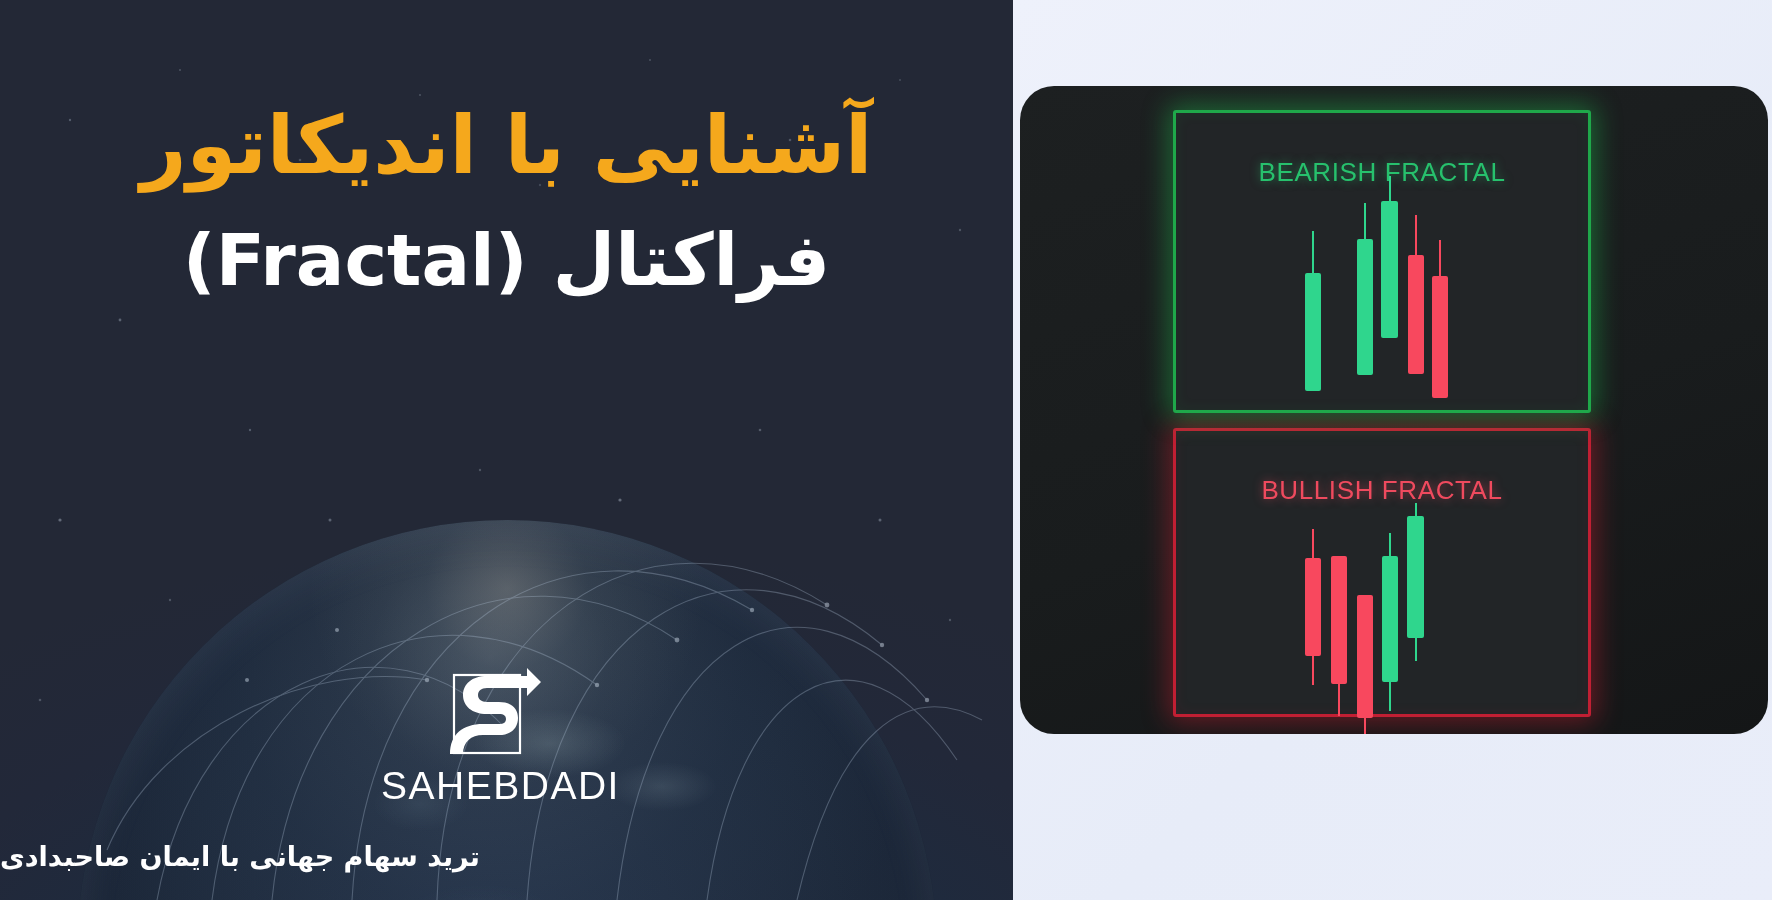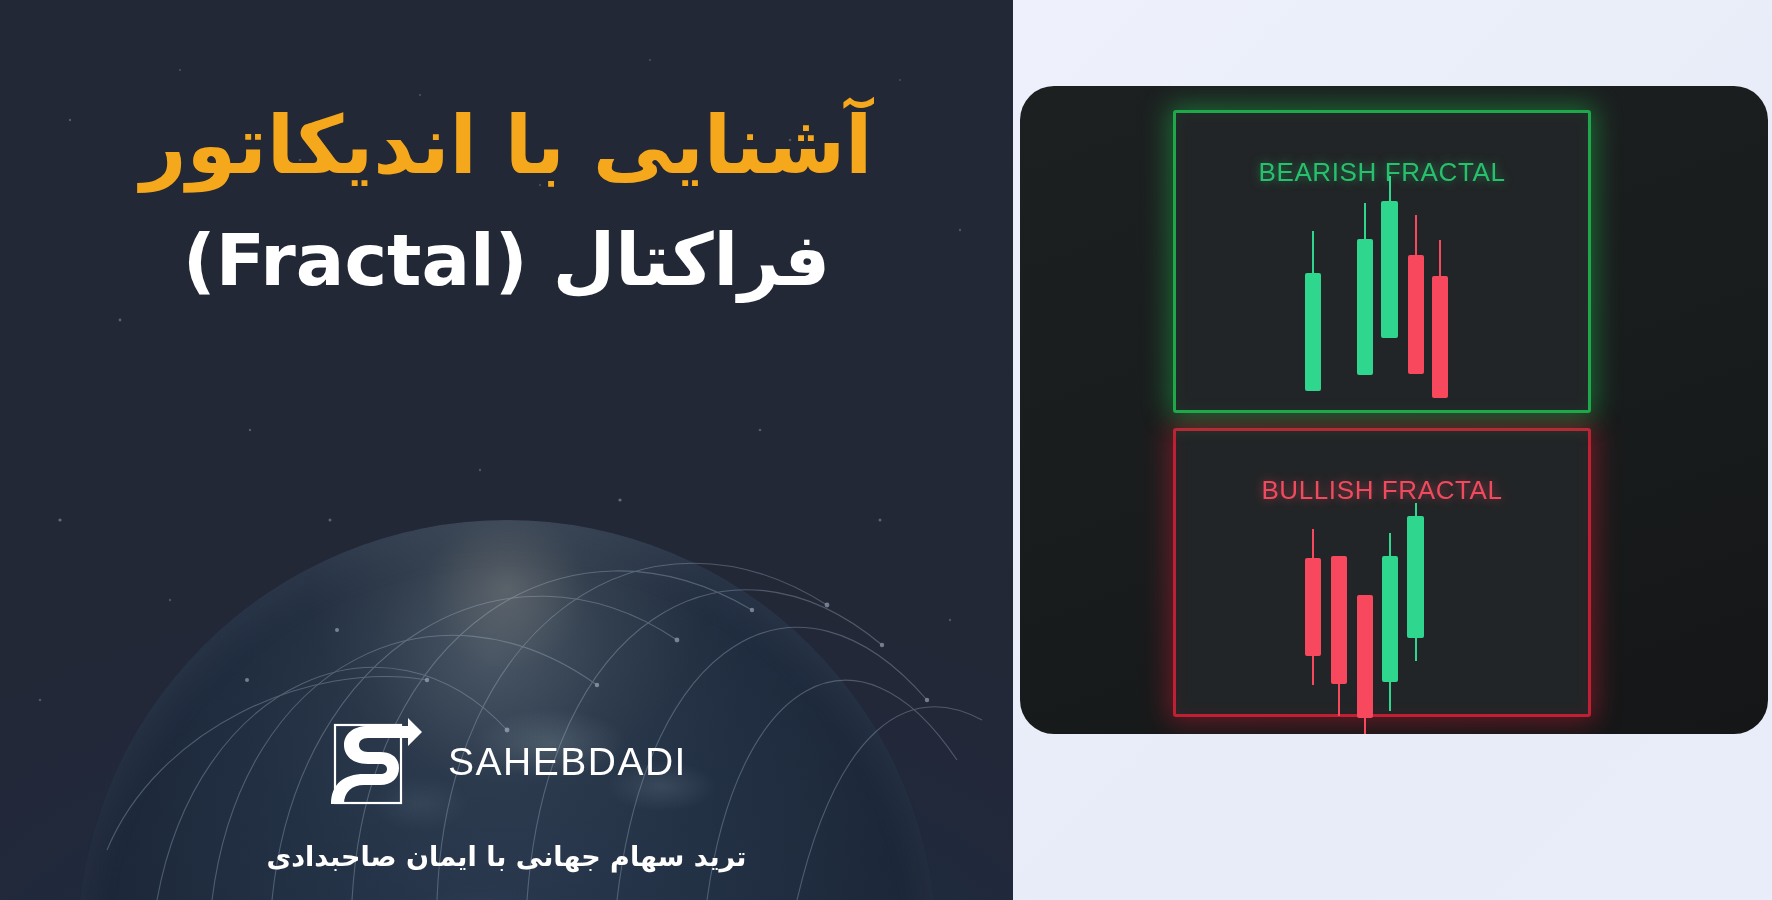--- a/index.html
+++ b/index.html
@@ -103,35 +103,36 @@
 
   
   .logo-block {
     position: absolute;
     left: 0; right: 4px;
     bottom: 92px;
     display: flex;
     align-items: center;
     justify-content: center;
     gap: 6px;
+    flex-direction: column;
   }
   .logo-mark { width: 128px; height: 92px; display: block; }
   .logo-word {
     color: #ffffff;
     font-size: 39px;
     font-weight: normal;
     letter-spacing: 1.5px;
     font-family: "Liberation Sans", sans-serif;
     margin-left: -8px;
   }
   .tagline {
     position: absolute;
     left: 0; right: 0;
     bottom: 28px;
-    text-align: center;
+    text-align: left;
     direction: rtl;
     color: #ffffff;
     font-size: 27px;
     font-weight: bold;
     letter-spacing: 0px;
   }
 
   
   .right-bg {
     position: absolute;

